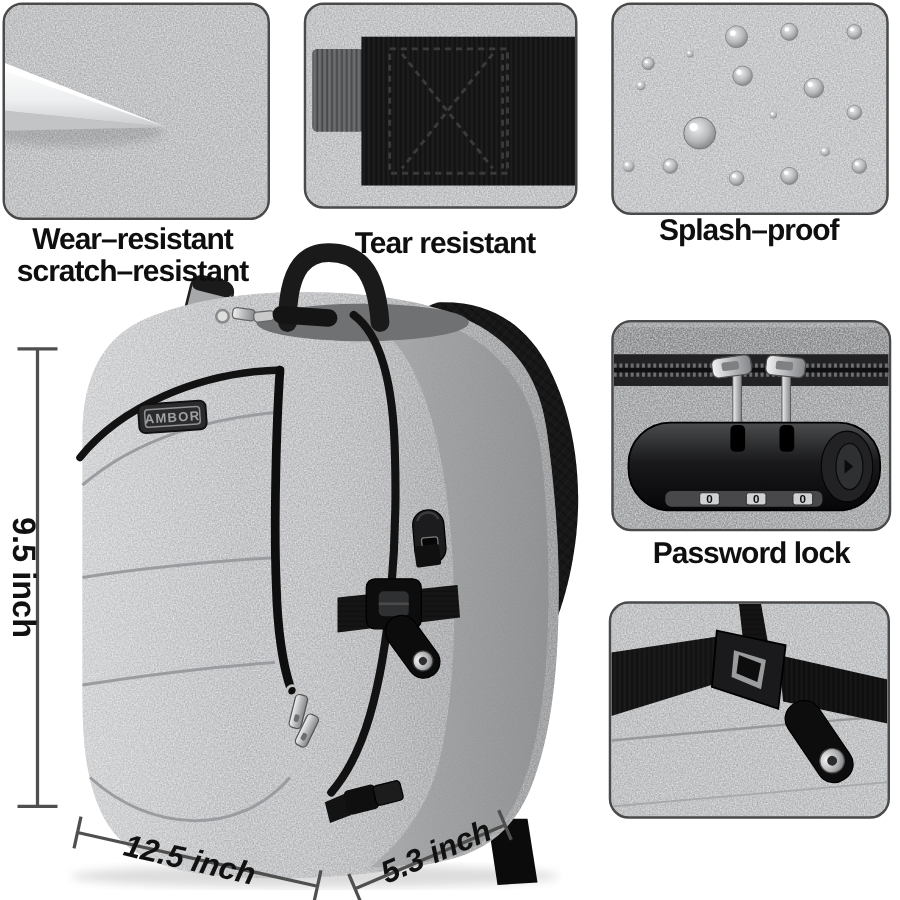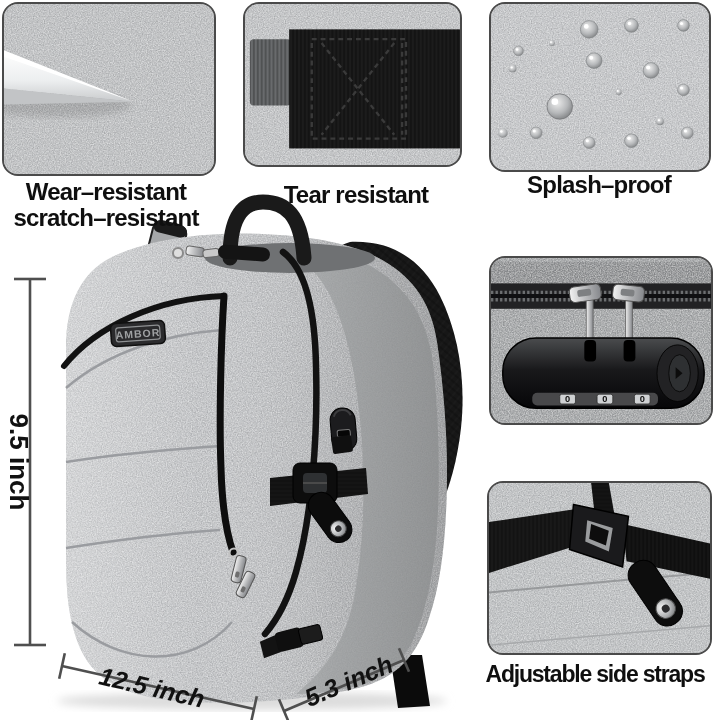--- a/index.html
+++ b/index.html
@@ -390,15 +390,15 @@
     <text transform="translate(150,696) rotate(13)" text-anchor="middle" font-size="25" font-weight="bold" font-style="italic" fill="#111">12.5 inch</text>
     <text transform="translate(352,689) rotate(-23)" text-anchor="middle" font-size="25" font-weight="bold" font-style="italic" fill="#111">5.3 inch</text>
   </svg>
 
   <div class="cap" style="left:-6px;top:179px;width:224px;">
     <span class="l">Wear–resistant</span>
     <span class="l">scratch–resistant</span>
   </div>
   <div class="cap" style="left:246px;top:182px;width:220px;">Tear resistant</div>
   <div class="cap" style="left:488px;top:172px;width:222px;">Splash–proof</div>
-  <div class="cap" style="left:470px;top:661px;width:250px;font-size:23px;letter-spacing:-1.2px;">Adjustable side straps</div>
+  <div class="cap" style="left:489px;top:430px;width:224px;">Password lock</div>
 
 </div>
 
 </body></html>

